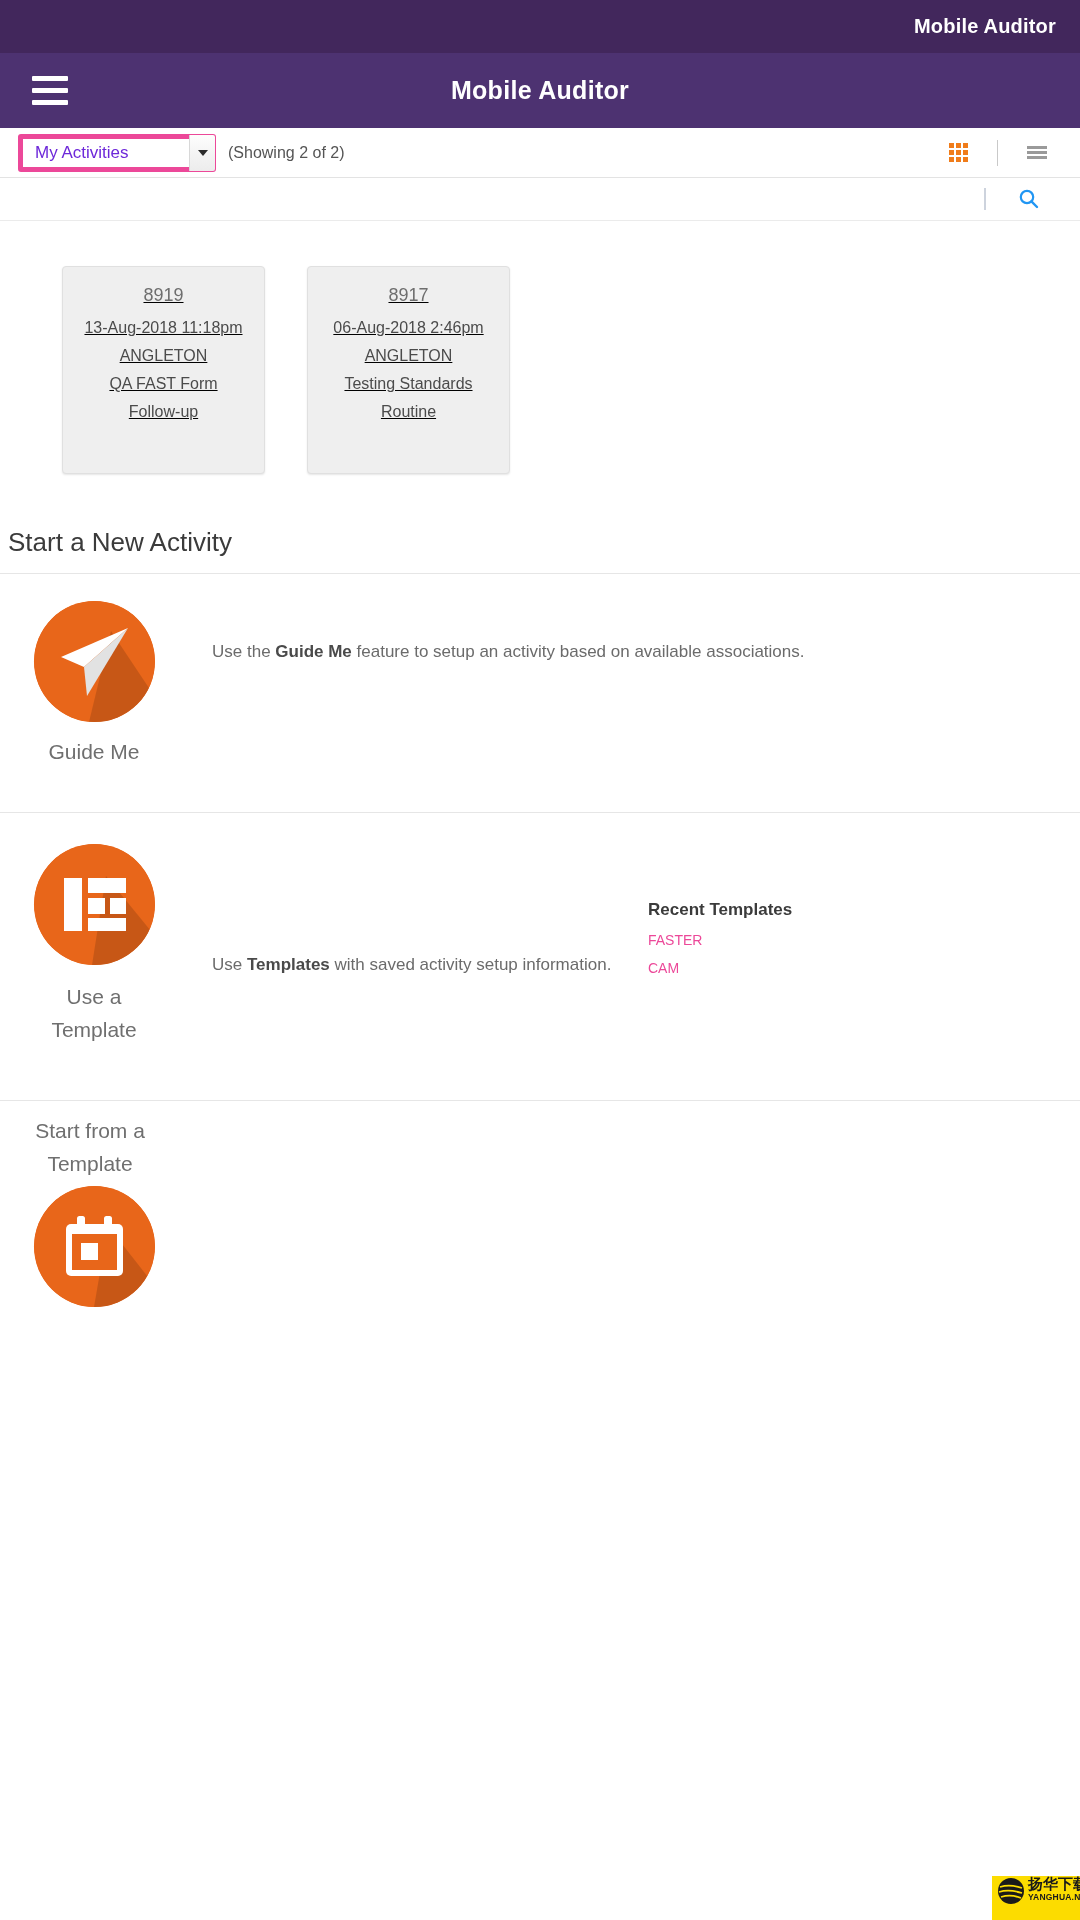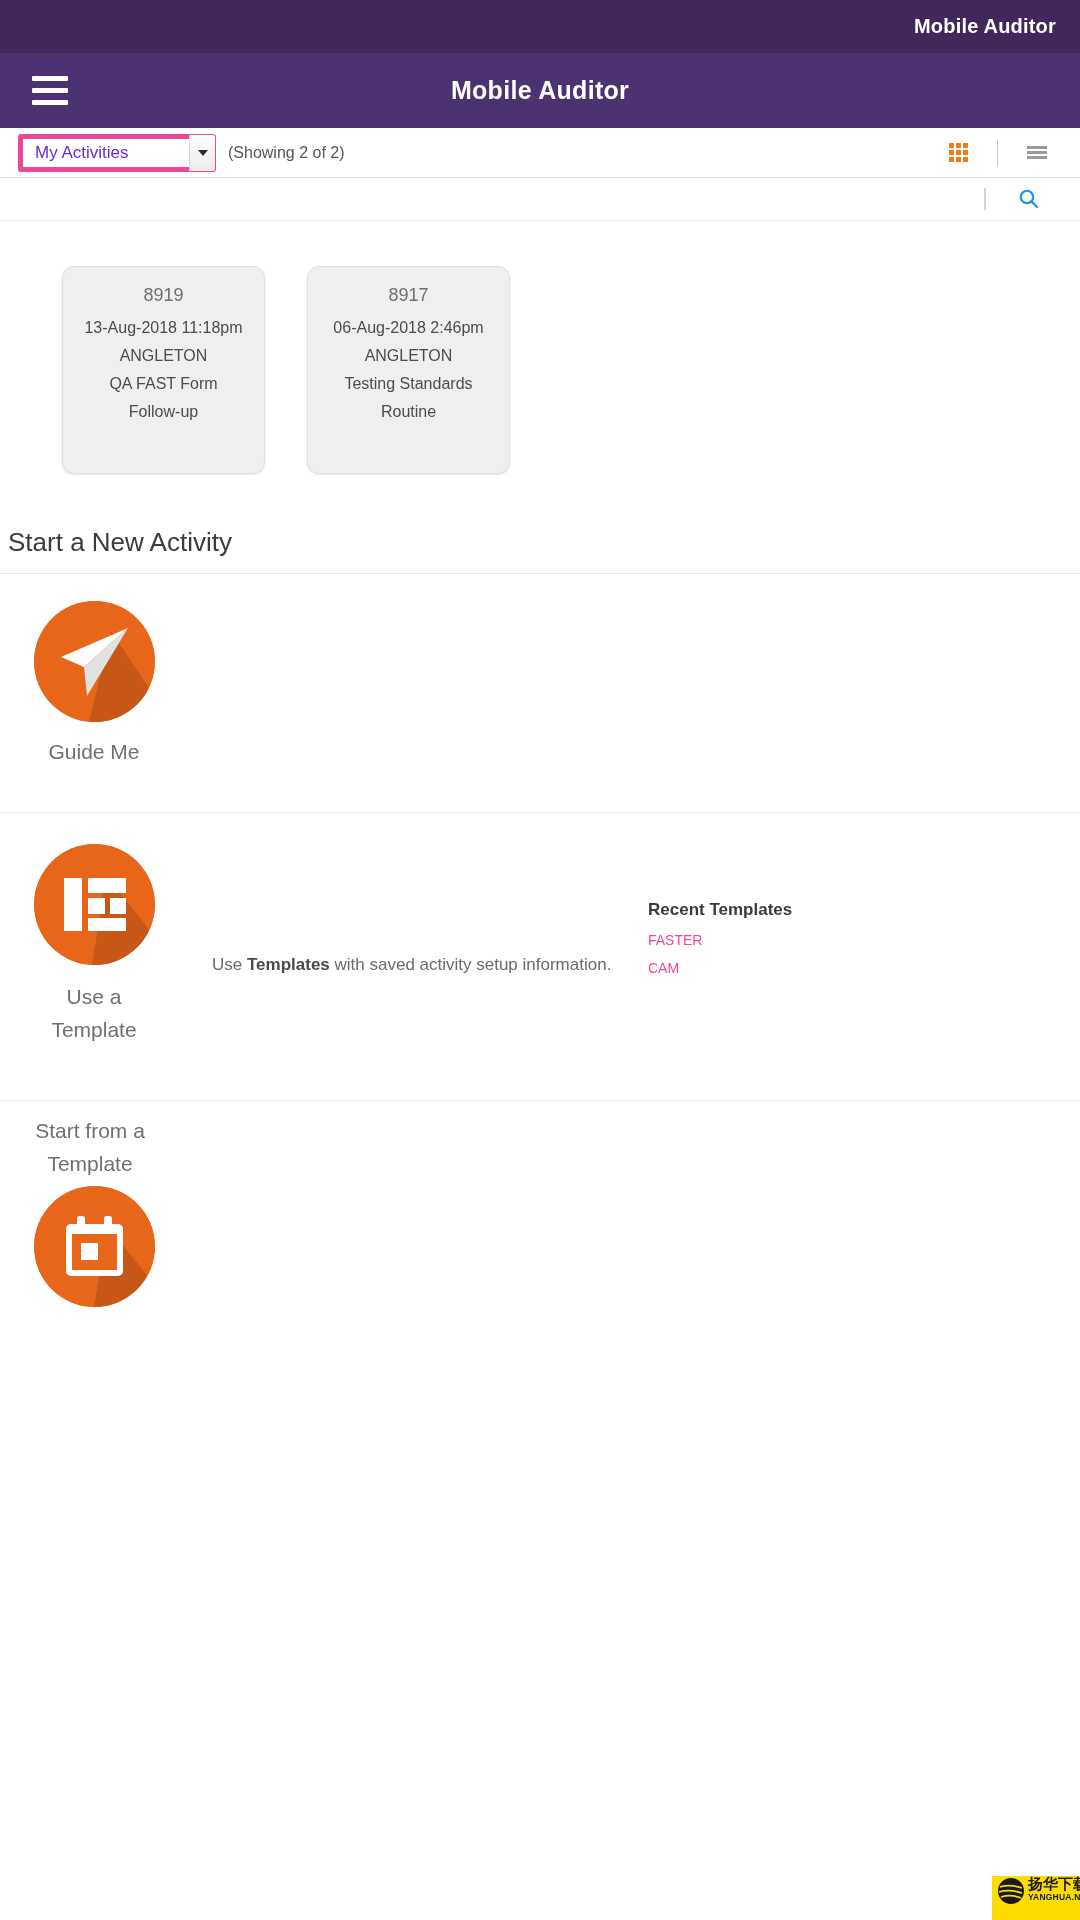--- a/index.html
+++ b/index.html
@@ -189,25 +189,26 @@
     width: 1080px;
     padding: 40px 0 0 62px;
     display: flex;
     gap: 42px;
   }
   .activity-card {
     width: 203px;
     height: 208px;
     background: #efefef;
     border: 1px solid #e0e0e0;
-    border-radius: 12px;
+    border-radius: 4px;
     box-shadow: 0 1px 2px rgba(0,0,0,0.10);
     padding-top: 18px;
     text-align: center;
     cursor: pointer;
+    text-decoration: underline;
   }
   .card-id {
     font-size: 18px;
     color: #6e6e6e;
     margin-bottom: 8px;
   }
   .card-line {
     font-size: 16px;
     color: #4b4b4b;
     line-height: 28px;
@@ -403,20 +404,23 @@
   <div class="action-row" id="row-guide">
     <div class="icon-circle" style="left:34px; top:28px;">
       <svg width="121" height="121" viewBox="0 0 121 121">
         <circle cx="60.5" cy="60.5" r="60.5" fill="#e8661a"></circle>
         <path d="M77,30 L121,96 L121,121 L55,121 Z" fill="#000000" opacity="0.14"></path>
         <path d="M94,27 L27,56 L50,66 Z" fill="#ffffff"></path>
         <path d="M94,27 L50,66 L53,95 Z" fill="#e2e2e2"></path>
       </svg>
     </div>
     <div class="icon-label" style="left:4px; top:162px;">Guide Me</div>
+    <div class="action-desc" style="left:212px; top:66px; width:760px;">
+      <span>Use the </span><b>Guide Me</b><span> feature to setup an activity based on available associations.</span>
+    </div>
   </div>
 
   <div class="action-row" id="row-template">
     <div class="icon-circle" style="left:34px; top:32px;">
       <svg width="121" height="121" viewBox="0 0 121 121">
         <circle cx="60.5" cy="60.5" r="60.5" fill="#e8661a"></circle>
         <path d="M72,32 L121,92 L121,121 L58,121 Z" fill="#000000" opacity="0.14"></path>
         <rect x="30" y="34" width="18" height="53" fill="#ffffff"></rect>
         <rect x="54" y="34" width="38" height="15" fill="#ffffff"></rect>
         <rect x="54" y="54" width="17" height="16" fill="#ffffff"></rect>

